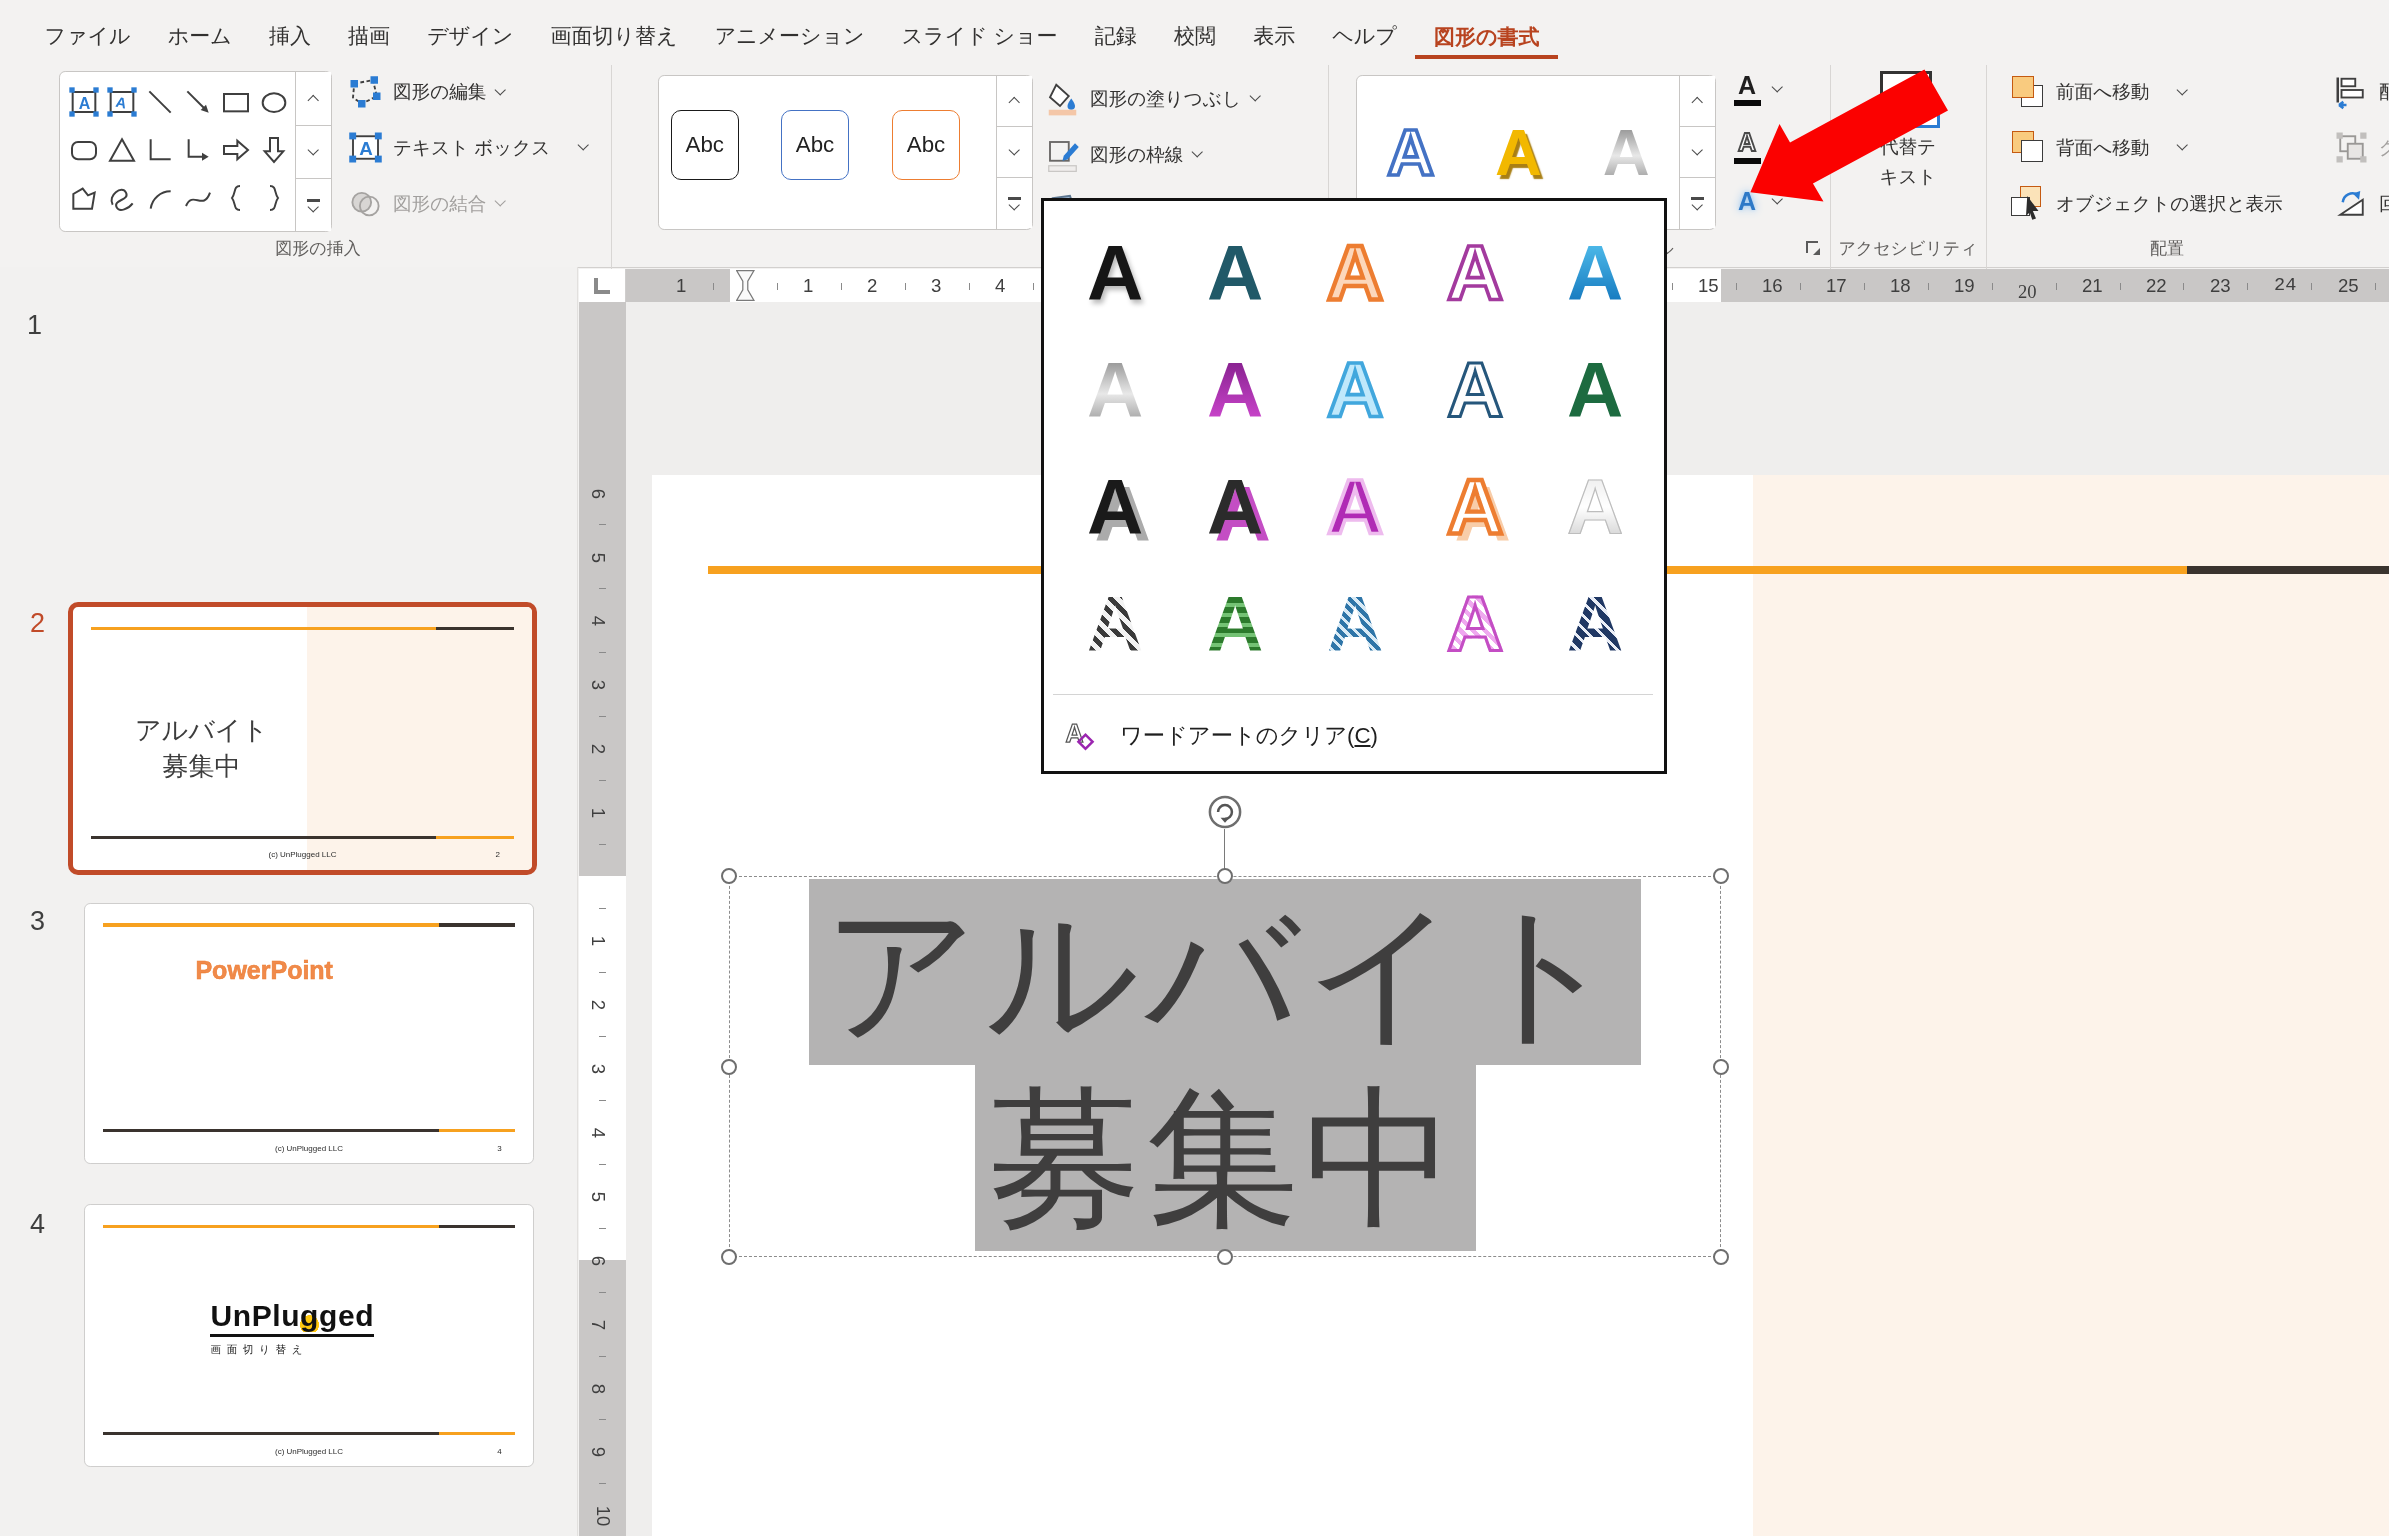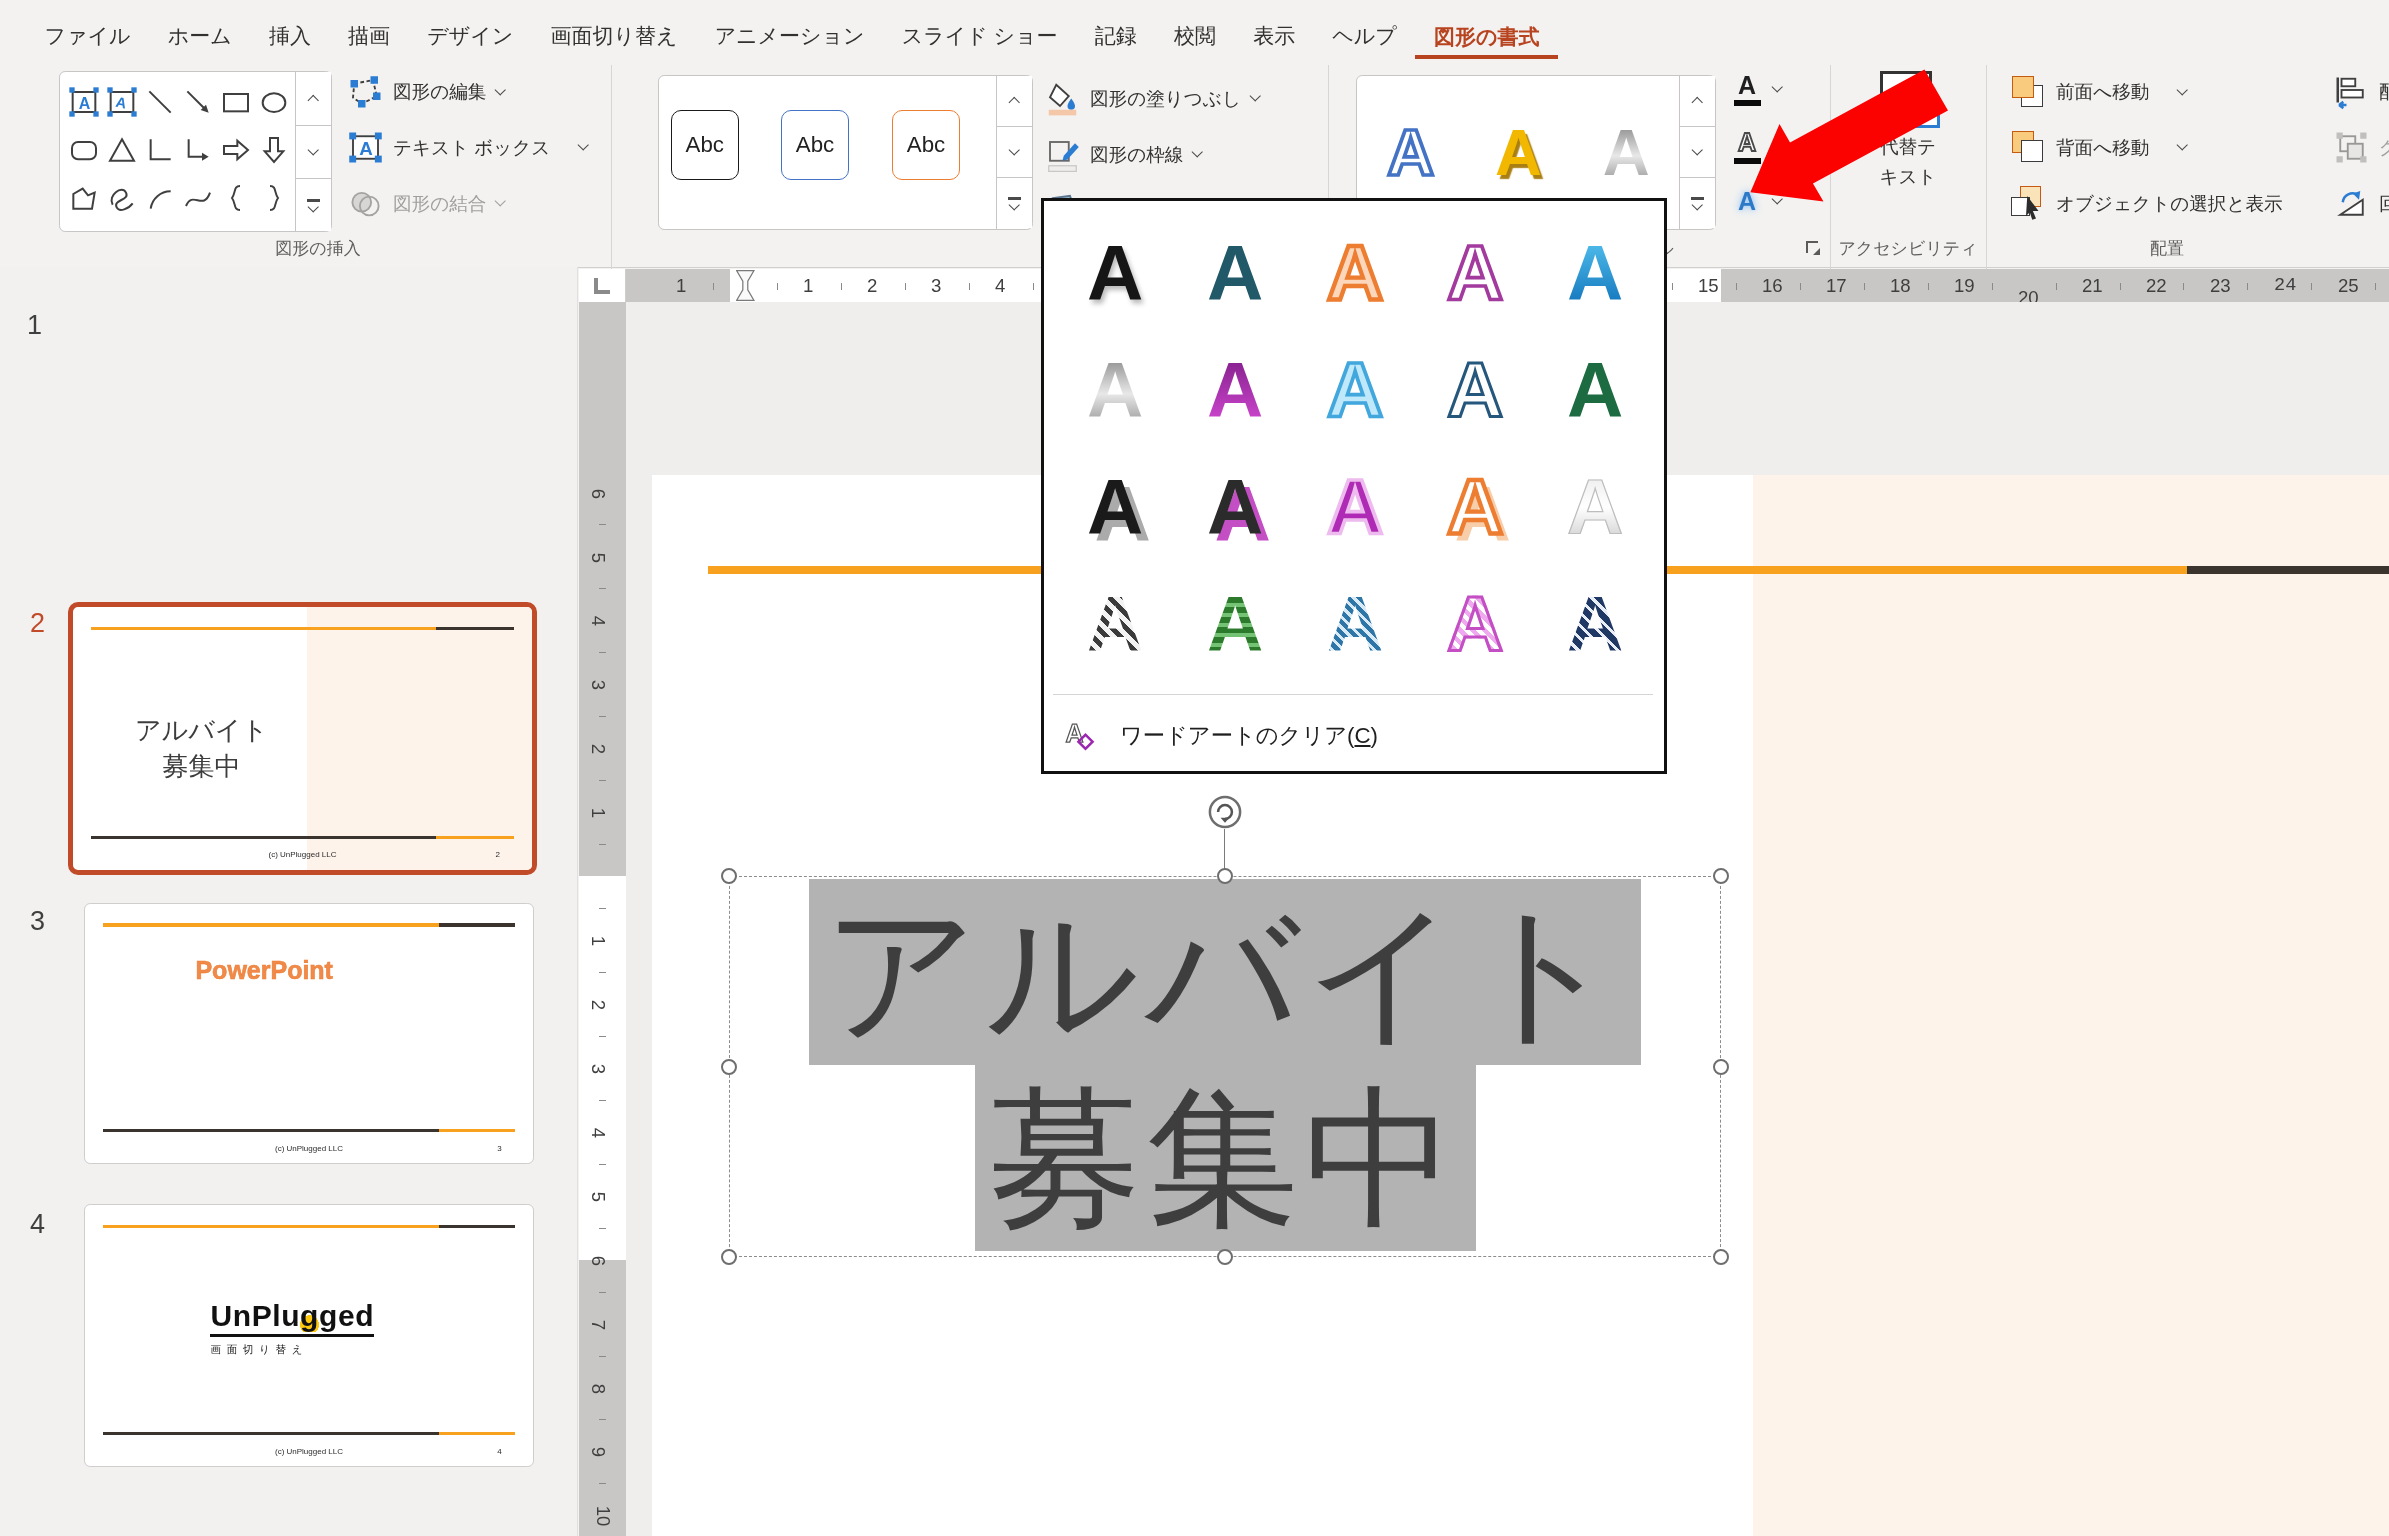--- a/index.html
+++ b/index.html
@@ -513,21 +513,21 @@
       <span class="rnum" style="left: 1072px; top: 6.2px;">15</span>
       <span class="rtick" style="left: 1110px; top: 13.7px; width: 1.2px; height: 7.4px;"></span>
       <span class="rnum" style="left: 1136px; top: 6.2px;">16</span>
       <span class="rtick" style="left: 1174px; top: 13.7px; width: 1.2px; height: 7.4px;"></span>
       <span class="rnum" style="left: 1200px; top: 6.2px;">17</span>
       <span class="rtick" style="left: 1238px; top: 13.7px; width: 1.2px; height: 7.4px;"></span>
       <span class="rnum" style="left: 1264px; top: 6.2px;">18</span>
       <span class="rtick" style="left: 1302px; top: 13.7px; width: 1.2px; height: 7.4px;"></span>
       <span class="rnum" style="left: 1328px; top: 6.2px;">19</span>
       <span class="rtick" style="left: 1366px; top: 13.7px; width: 1.2px; height: 7.4px;"></span>
-      <span class="rnum" style="left: 1392px; top: 18px;">20</span>
+      <span class="rnum" style="left: 1392px; top: 12px; font-family: Liberation Serif, serif;">20</span>
       <span class="rtick" style="left: 1430px; top: 13.7px; width: 1.2px; height: 7.4px;"></span>
       <span class="rnum" style="left: 1456px; top: 6.2px;">21</span>
       <span class="rtick" style="left: 1494px; top: 13.7px; width: 1.2px; height: 7.4px;"></span>
       <span class="rnum" style="left: 1520px; top: 6.2px;">22</span>
       <span class="rtick" style="left: 1557px; top: 13.7px; width: 1.2px; height: 7.4px;"></span>
       <span class="rnum" style="left: 1584px; top: 6.2px;">23</span>
       <span class="rtick" style="left: 1621px; top: 13.7px; width: 1.2px; height: 7.4px;"></span>
       <span class="rnum" style="left: 1648px; top: 6.2px; font-family: Liberation Mono, monospace;">24</span>
       <span class="rtick" style="left: 1685px; top: 13.7px; width: 1.2px; height: 7.4px;"></span>
       <span class="rnum" style="left: 1712px; top: 6.2px;">25</span>

